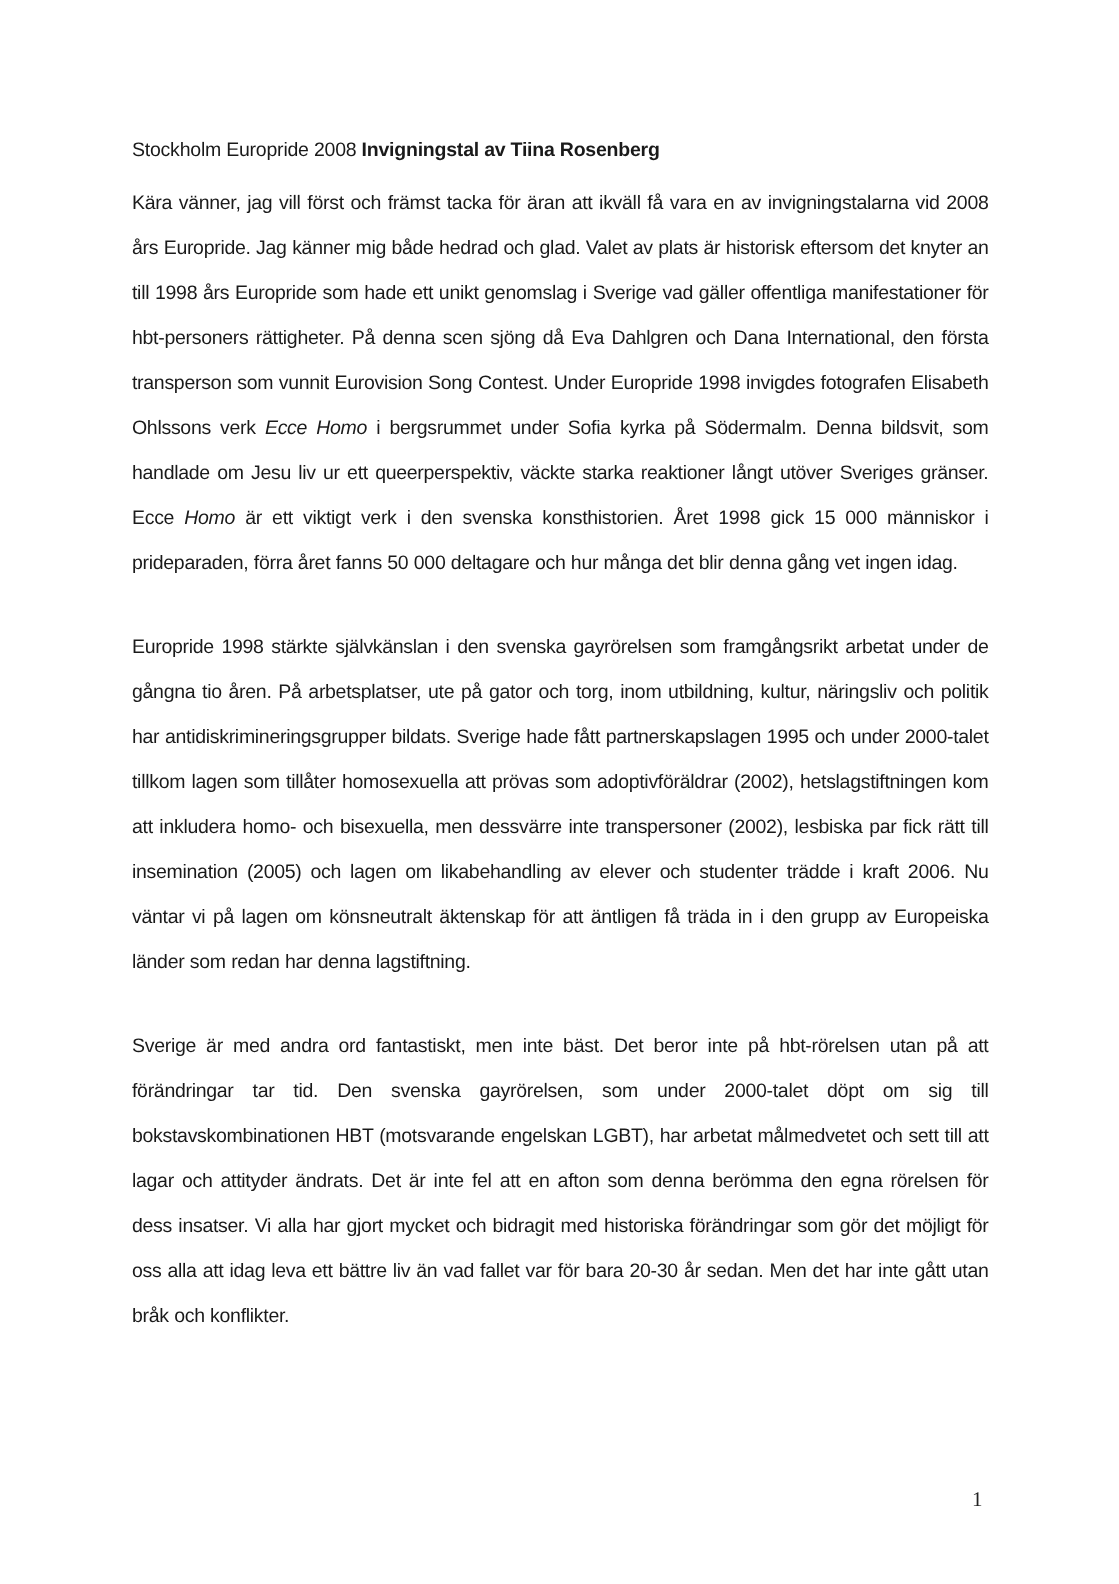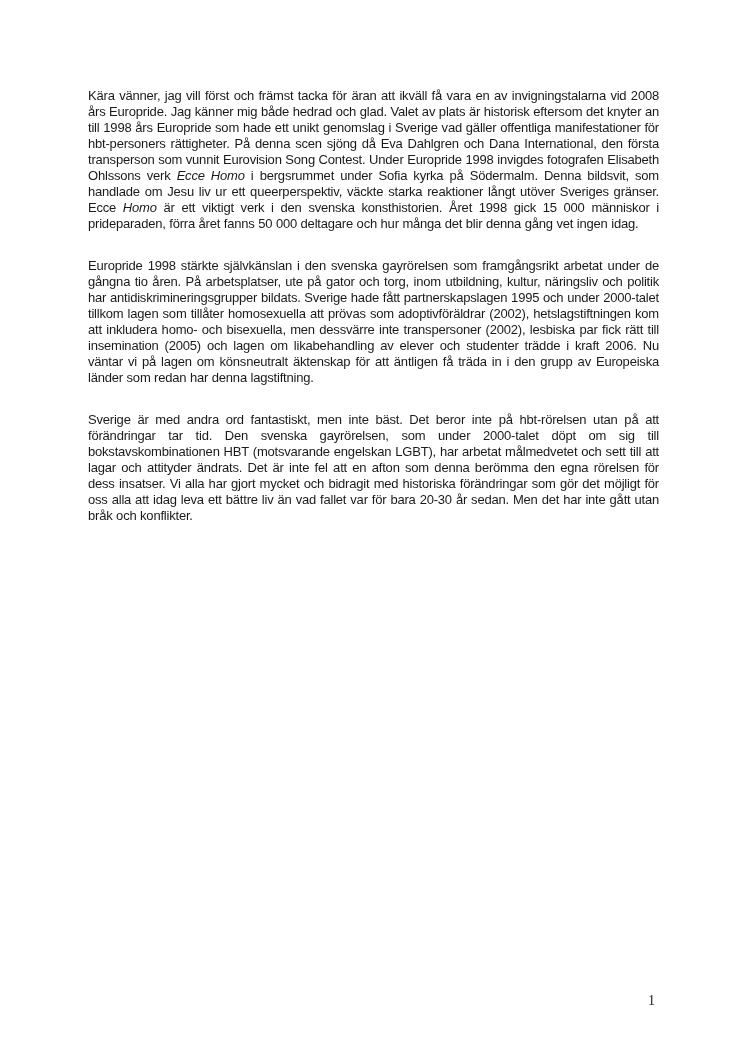--- a/index.html
+++ b/index.html
@@ -23,21 +23,21 @@
     }
     .title {
       font-size: 13px;
       line-height: 24px;
       margin: 0 0 8px 0;
       letter-spacing: -0.15px;
     }
     .title b { font-weight: bold; }
     .para {
       font-size: 13px;
-      line-height: 16px;
+      line-height: 30px;
       text-align: justify;
       margin: 0;
       letter-spacing: -0.2px;
       word-spacing: 0.2px;
     }
     .para i { font-style: italic; }
     .gap {
       height: 26px;
     }
     .page-number {
@@ -46,20 +46,21 @@
       top: 993px;
       font-family: "Liberation Serif", serif;
       font-size: 14px;
       color: #222;
     }
   </style>
 </head>
 <body>
 
 <div class="page">
+  <p class="title"><span>Stockholm Europride 2008 </span><b>Invigningstal av Tiina Rosenberg</b></p>
 
   <p class="para"><span>Kära vänner, jag vill först och främst tacka för äran att ikväll få vara en av invigningstalarna vid 2008 års Europride. Jag känner mig både hedrad och glad. Valet av plats är historisk eftersom det knyter an till 1998 års Europride som hade ett unikt genomslag i Sverige vad gäller offentliga manifestationer för hbt-personers rättigheter. På denna scen sjöng då Eva Dahlgren och Dana International, den första transperson som vunnit Eurovision Song Contest. Under Europride 1998 invigdes fotografen Elisabeth Ohlssons verk </span><i>Ecce Homo</i><span> i bergsrummet under Sofia kyrka på Södermalm. Denna bildsvit, som handlade om Jesu liv ur ett queerperspektiv, väckte starka reaktioner långt utöver Sveriges gränser. Ecce </span><i>Homo</i><span> är ett viktigt verk i den svenska konsthistorien. Året 1998 gick 15 000 människor i prideparaden, förra året fanns 50 000 deltagare och hur många det blir denna gång vet ingen idag.</span></p>
 
   <div class="gap"></div>
 
   <p class="para"><span>Europride 1998 stärkte självkänslan i den svenska gayrörelsen som framgångsrikt arbetat under de gångna tio åren. På arbetsplatser, ute på gator och torg, inom utbildning, kultur, näringsliv och politik har antidiskrimineringsgrupper bildats. Sverige hade fått partnerskapslagen 1995 och under 2000-talet tillkom lagen som tillåter homosexuella att prövas som adoptivföräldrar (2002), hetslagstiftningen kom att inkludera homo- och bisexuella, men dessvärre inte transpersoner (2002), lesbiska par fick rätt till insemination (2005) och lagen om likabehandling av elever och studenter trädde i kraft 2006. Nu väntar vi på lagen om könsneutralt äktenskap för att äntligen få träda in i den grupp av Europeiska länder som redan har denna lagstiftning.</span></p>
 
   <div class="gap"></div>
 
   <p class="para"><span>Sverige är med andra ord fantastiskt, men inte bäst. Det beror inte på hbt-rörelsen utan på att förändringar tar tid. Den svenska gayrörelsen, som under 2000-talet döpt om sig till bokstavskombinationen HBT (motsvarande engelskan LGBT), har arbetat målmedvetet och sett till att lagar och attityder ändrats. Det är inte fel att en afton som denna berömma den egna rörelsen för dess insatser. Vi alla har gjort mycket och bidragit med historiska förändringar som gör det möjligt för oss alla att idag leva ett bättre liv än vad fallet var för bara 20-30 år sedan. Men det har inte gått utan bråk och konflikter.</span></p>

